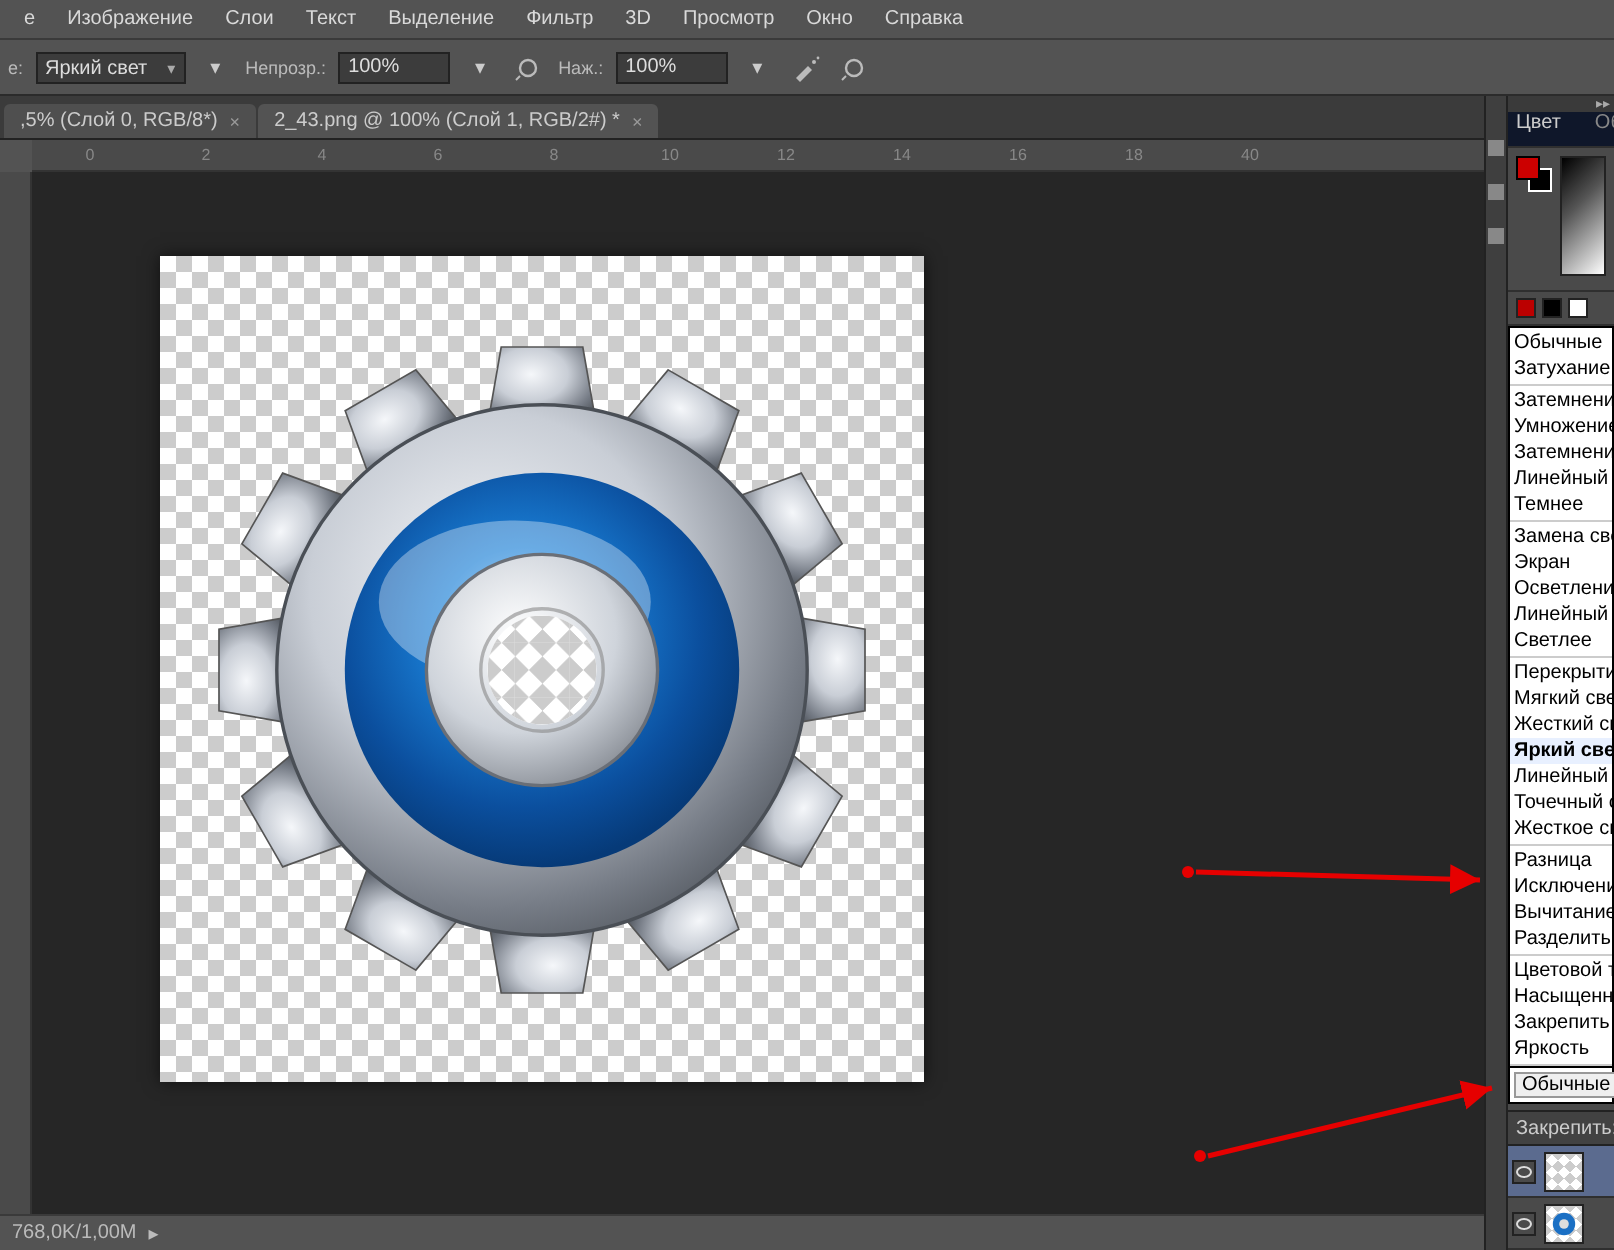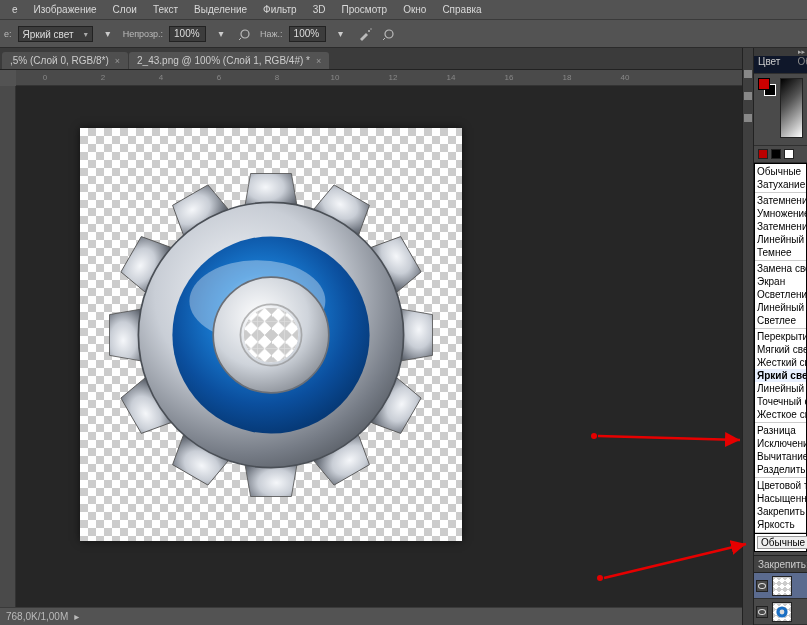--- a/index.html
+++ b/index.html
@@ -7,21 +7,21 @@
 
 
 .menubar { height: 20px; background: #535353; border-bottom: 1px solid #3a3a3a; display: flex; align-items: center; padding-left: 4px; }
 .menubar span { padding: 0 8px; color: #d9d9d9; cursor: default; }
 
 
 .optbar { height: 28px; background: #535353; border-bottom: 1px solid #2b2b2b; display: flex; align-items: center; padding: 0 4px; gap: 6px; }
 .optbar .lbl { color: #bbb; font-size: 9px; }
 .optbar .combo { background: #3c3c3c; border: 1px solid #222; color: #ddd; padding: 1px 18px 1px 4px; height: 16px; line-height: 14px; position: relative; }
 .optbar .combo::after { content: "▾"; position: absolute; right: 4px; top: 1px; font-size: 8px; color: #aaa; }
-.optbar .field { background: #3c3c3c; border: 1px solid #222; color: #ddd; width: 37px; height: 16px; line-height: 14px; padding: 0 4px; }
+.optbar .field { background: #3c3c3c; border: 1px solid #222; color: #ddd; width: 56px; height: 16px; line-height: 14px; padding: 0 4px; }
 .optbar .iconbtn { width: 18px; height: 18px; display: inline-flex; align-items: center; justify-content: center; color: #ccc; }
 
 
 .tabbar { height: 22px; background: #3b3b3b; display: flex; align-items: flex-end; padding-left: 2px; border-bottom: 1px solid #222; }
 .tab { background: #4f4f4f; color: #ccc; padding: 3px 8px; margin-right: 1px; border-top-left-radius: 3px; border-top-right-radius: 3px; font-size: 9px; display: flex; align-items: center; gap: 6px; }
 .tab.active { background: #535353; }
 .tab .close { color: #999; font-size: 9px; }
 
 
 .workspace { position: absolute; top: 70px; left: 0; right: 65px; bottom: 18px; background: #535353; }
@@ -134,21 +134,21 @@
       </svg>
   </span>
 </div>
 
 <div class="tabbar">
   <div class="tab">
     <span>,5% (Слой 0, RGB/8*)</span>
     <span class="close">×</span>
   </div>
   <div class="tab active">
-    <span>2_43.png @ 100% (Слой 1, RGB/4#) *</span>
+    <span>2_43.png @ 100% (Слой 1, RGB/2#) *</span>
     <span class="close">×</span>
   </div>
 </div>
 
 <div class="workspace">
   <div class="ruler-h">
     <span class="tick">0</span>
     <span class="tick">2</span>
     <span class="tick">4</span>
     <span class="tick">6</span>

